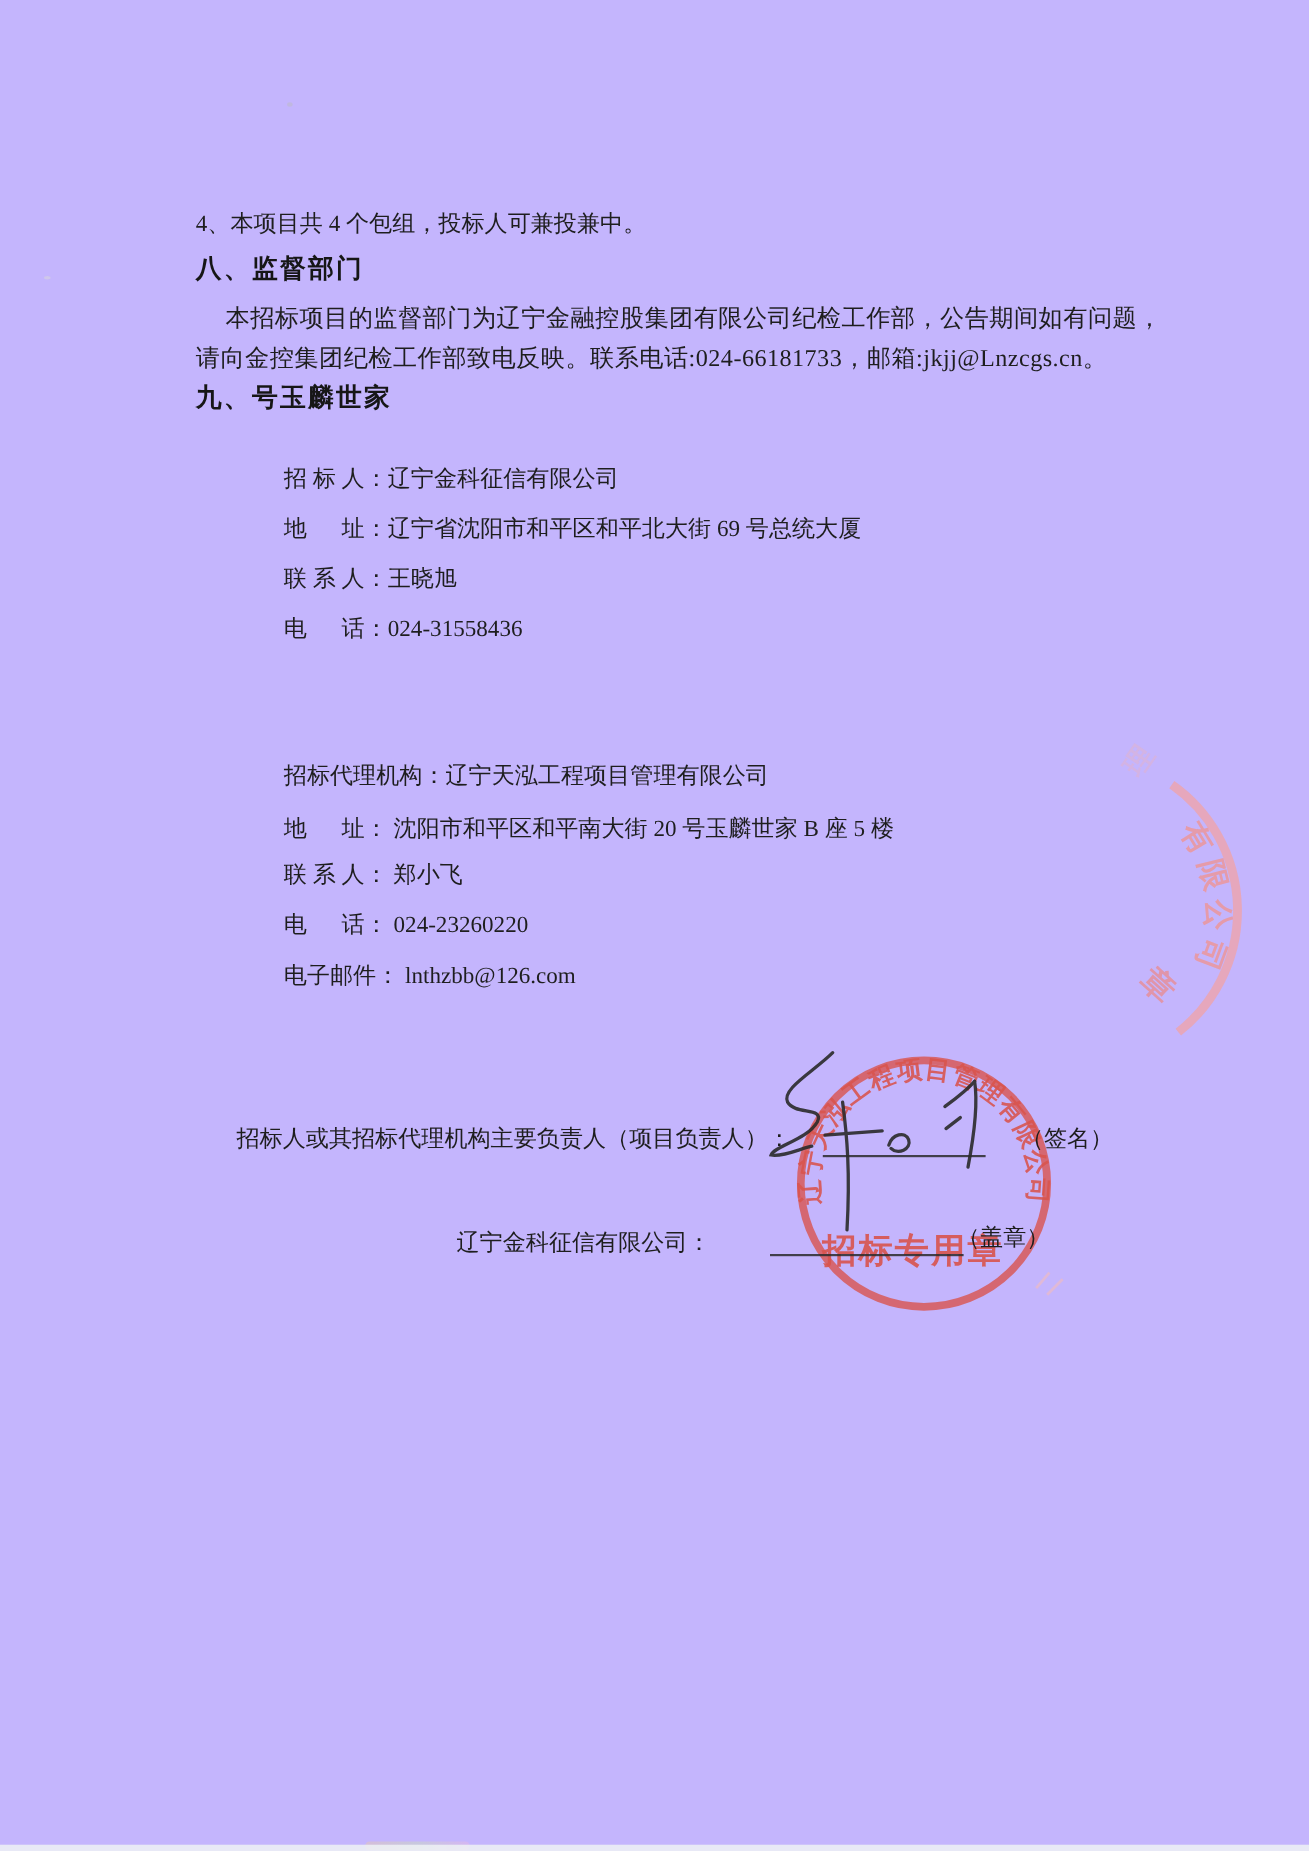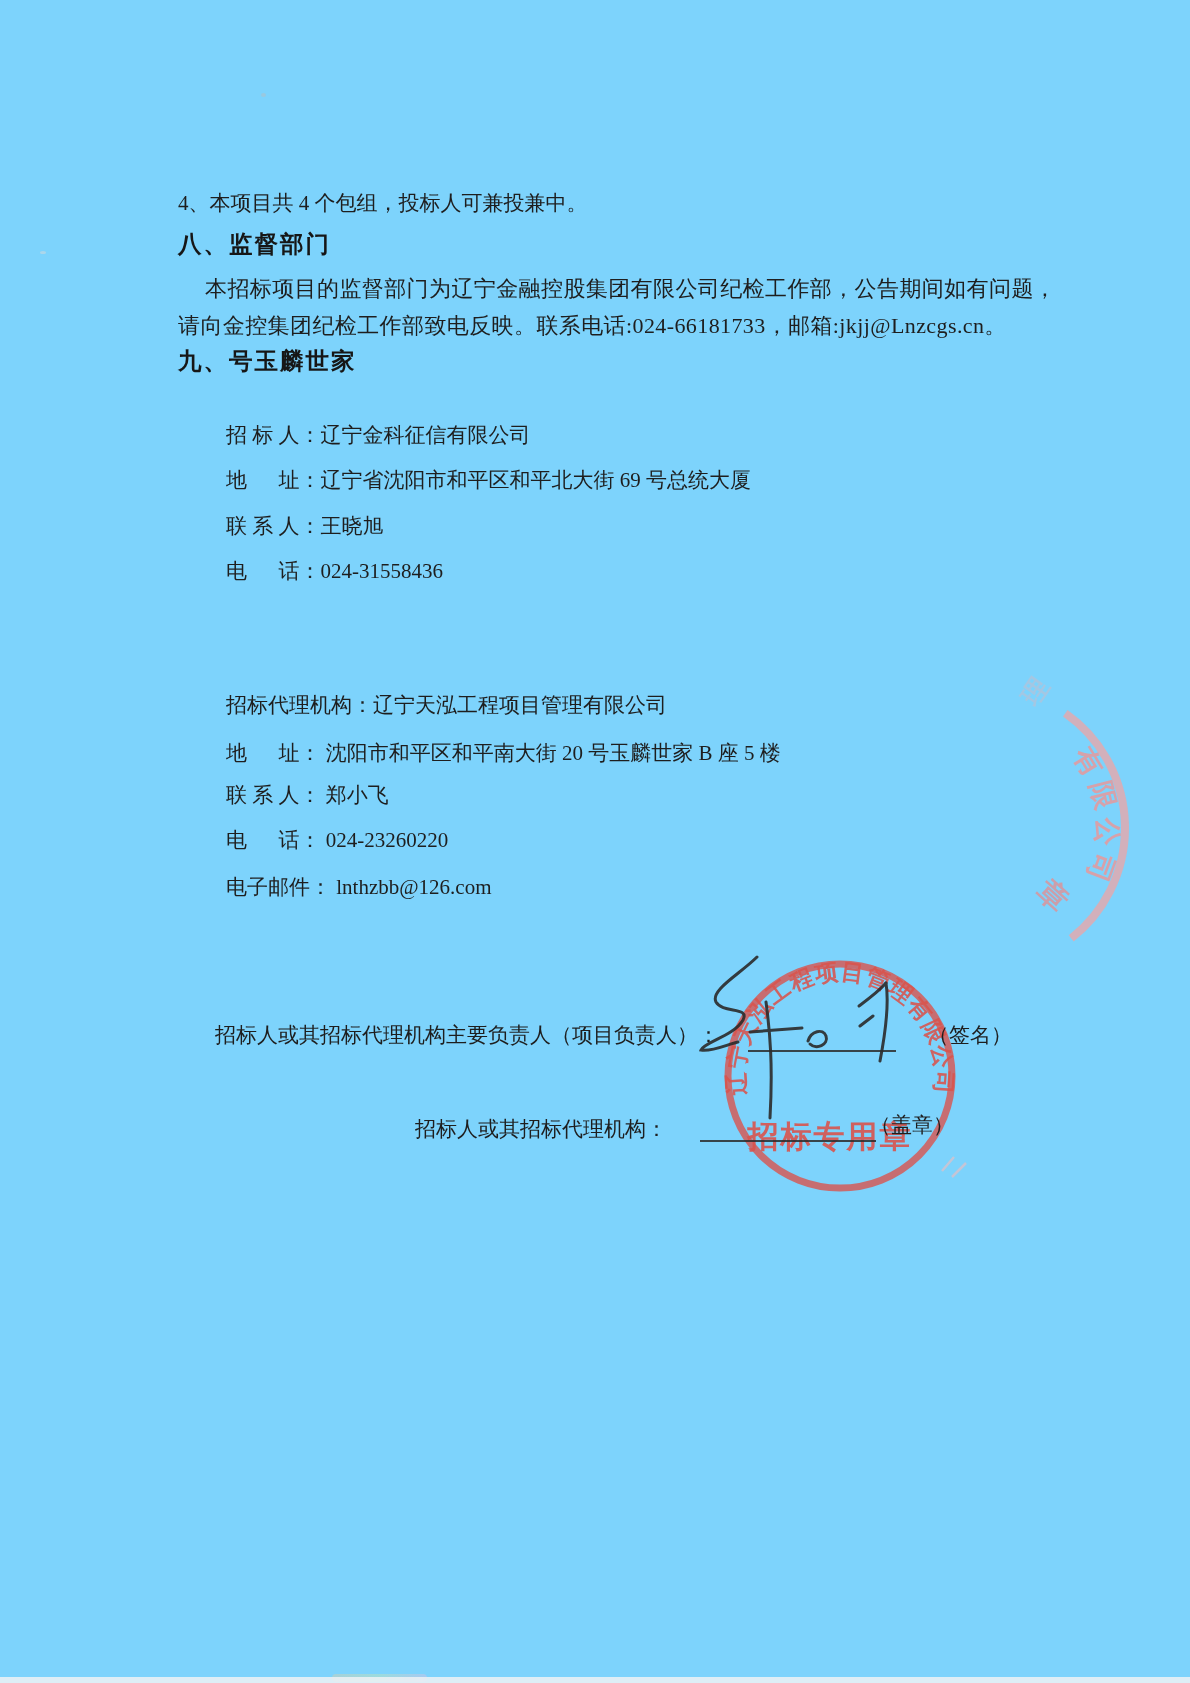--- a/index.html
+++ b/index.html
@@ -1,33 +1,33 @@
 <!DOCTYPE html>
 <html><head>
 <meta charset="utf-8">
 <style>
   html,body{margin:0;padding:0;background:#e8e8e8;}
   .page{
     position:relative;
     width:1190px;height:1683px;
     margin:0 auto;
-    background:#7dd3fc;
+    background:#c4b5fd;
     overflow:hidden;
     font-family:"Liberation Serif","DejaVu Serif",serif;
     color:#1e1e1e;
   }
   .abs{position:absolute;white-space:pre;line-height:1.15;}
   .body-text{font-size:21px;}
   .para-text{font-size:22px;letter-spacing:0.4px;}
   .heading{
     font-family:"Liberation Sans","DejaVu Sans",sans-serif;
     font-weight:700;font-size:23.5px;letter-spacing:2px;color:#161616;text-align:center;
   }
   .row{position:absolute;left:205px;font-size:21px;white-space:pre;}
-  .row .lbl{white-space:pre;}
+  .row .lbl{white-space:pre;margin-left:32px;}
   .row .val{white-space:pre;}
   .sig-text{font-size:21px;}
   .underline{position:absolute;height:2px;background:#2a2a2a;opacity:.85;}
   .stamp-svg{position:absolute;pointer-events:none;}
   .speck{position:absolute;border-radius:50%;}
   .bottom-strip{position:absolute;left:0;top:1677px;width:1190px;height:6px;background:#eef2f5;opacity:.85;}
   .bottom-smudge{
     position:absolute;left:332px;top:1674px;width:95px;height:8px;border-radius:4px;
     background:linear-gradient(90deg,rgba(243,205,150,.35),rgba(205,232,170,.38),rgba(243,185,220,.35));
   }
@@ -110,21 +110,21 @@
       <path d="M 67 17 C 50 34 20 50 26 62 C 33 74 60 66 53 80 C 44 96 14 102 11 110 C 22 112 38 104 48 102"></path>
       <path d="M 76 62 C 80 92 83 125 80 178"></path>
       <path d="M 60 92 L 112 88"></path>
       <path d="M 118 101 C 121 91 133 88 136 96 C 139 105 126 110 120 104"></path>
       <path d="M 196 43 C 199 62 195 95 190 121"></path>
       <path d="M 196 43 C 188 52 177 60 169 66"></path>
       <path d="M 170 86 L 183 76"></path>
     </g>
   </svg>
 
-  <div class="abs sig-text" style="left:415px;top:1117px;">招标人或其招标代理机构：</div>
+  <div class="abs sig-text" style="left:415px;top:1117px;">辽宁金科征信有限公司：</div>
   <div class="underline" style="left:700px;top:1140px;width:176px;"></div>
   <div class="abs sig-text" style="left:870px;top:1113px;">（盖章）</div>
 
   <svg class="stamp-svg" style="left:940px;top:1153px;" width="32" height="28" viewBox="0 0 32 28">
     <path d="M2 18 L14 4 M12 24 L26 10" fill="none" stroke="#f3bcbc" stroke-width="2.5" opacity="0.6"></path>
   </svg>
 
   <div class="bottom-smudge"></div>
   <div class="bottom-strip"></div>
 

